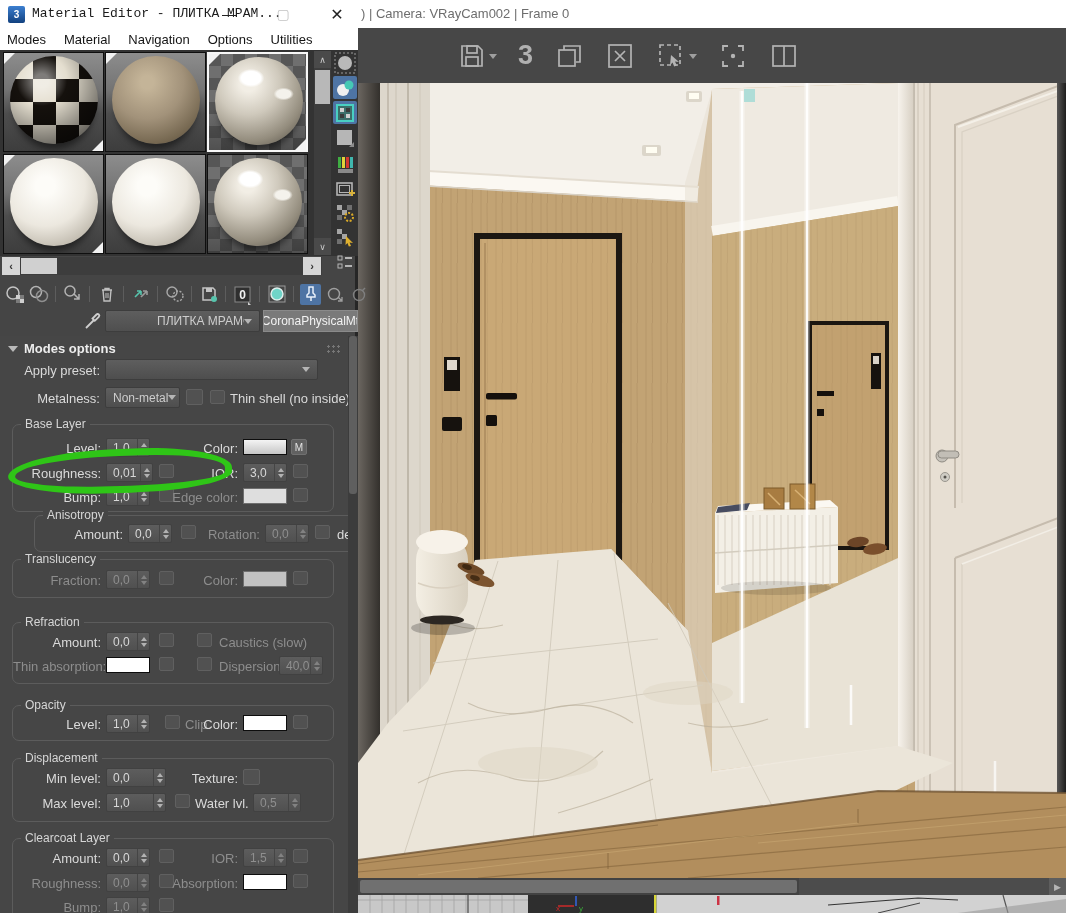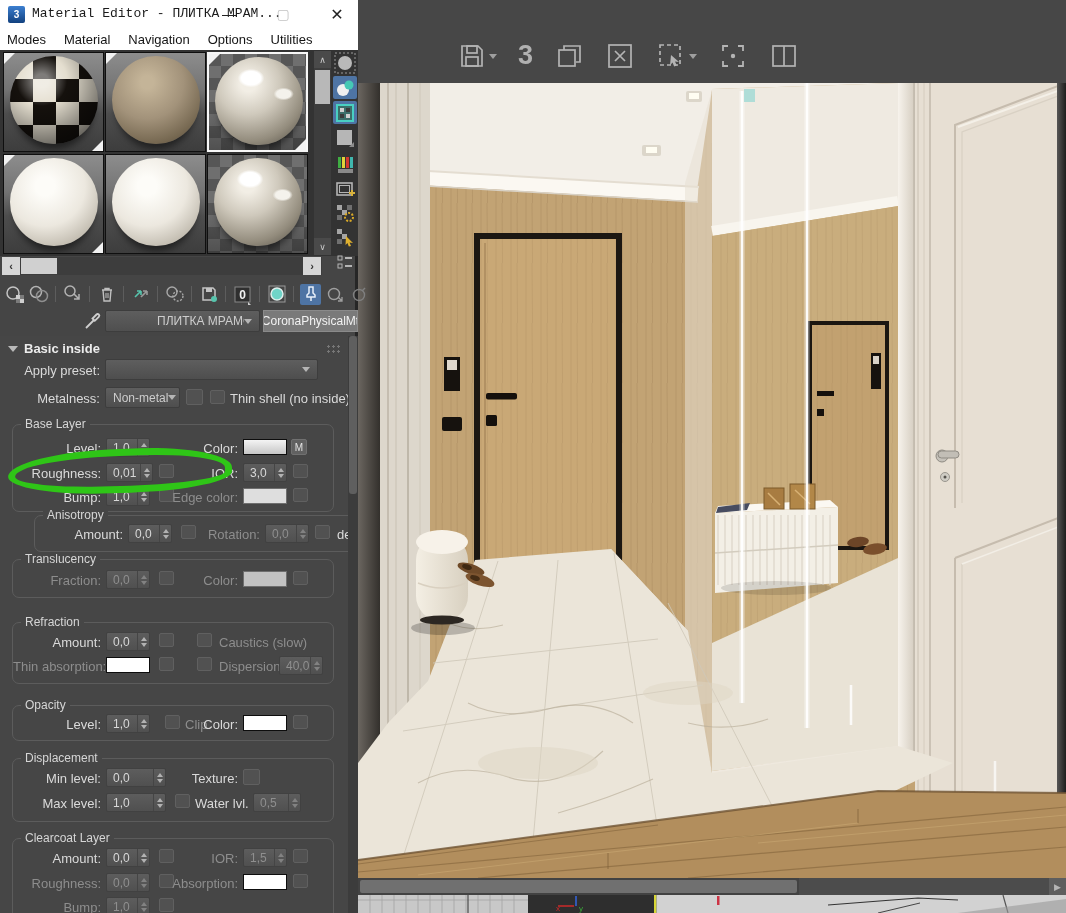--- a/index.html
+++ b/index.html
@@ -382,21 +382,21 @@
         <span class="val">ПЛИТКА МРАМОР #1</span>
         <span class="dd-caret"></span>
       </div>
       <div id="mat-class-btn">CoronaPhysicalMt</div>
     </div>
 
     <div id="params">
 
       <div id="rollout-header">
         <span id="rollout-arrow"></span>
-        <span id="rollout-title">Basic inside</span>
+        <span id="rollout-title">Modes options</span>
         <span id="rollout-grip"></span>
       </div>
 
       <span class="lbl" style="left:6px; top:27px; width:94px;">Apply preset:</span>
       <div class="dropdown" style="left:105px; top:23px; width:213px;">
         <span class="val"></span>
         <span class="dd-caret"></span>
       </div>
 
       <span class="lbl" style="left:6px; top:55px; width:94px;">Metalness:</span>
@@ -618,20 +618,23 @@
         <span class="chk" style="left:146px; top:59px;"></span>
       </div>
 
       <div id="param-vscroll">
         <div id="param-vthumb"></div>
       </div>
     </div>
   </div>
 
   <div id="rw">
+    <div id="rw-header">
+      <span id="rw-header-text">) | Camera: VRayCam002 | Frame 0</span>
+    </div>
 
     <div id="rw-toolbar">
       <div class="rwi">
         <svg width="28" height="28">
             <path d="M4 4 h16 l4 4 v16 H4 Z" fill="none" stroke="#b4b4b4" stroke-width="1.7"></path>
             <rect x="9" y="4" width="10" height="7" fill="none" stroke="#b4b4b4" stroke-width="1.7"></rect>
             <rect x="8" y="15" width="12" height="9" fill="none" stroke="#b4b4b4" stroke-width="1.7"></rect>
           </svg>
         <span class="caret-sm"></span>
       </div>

